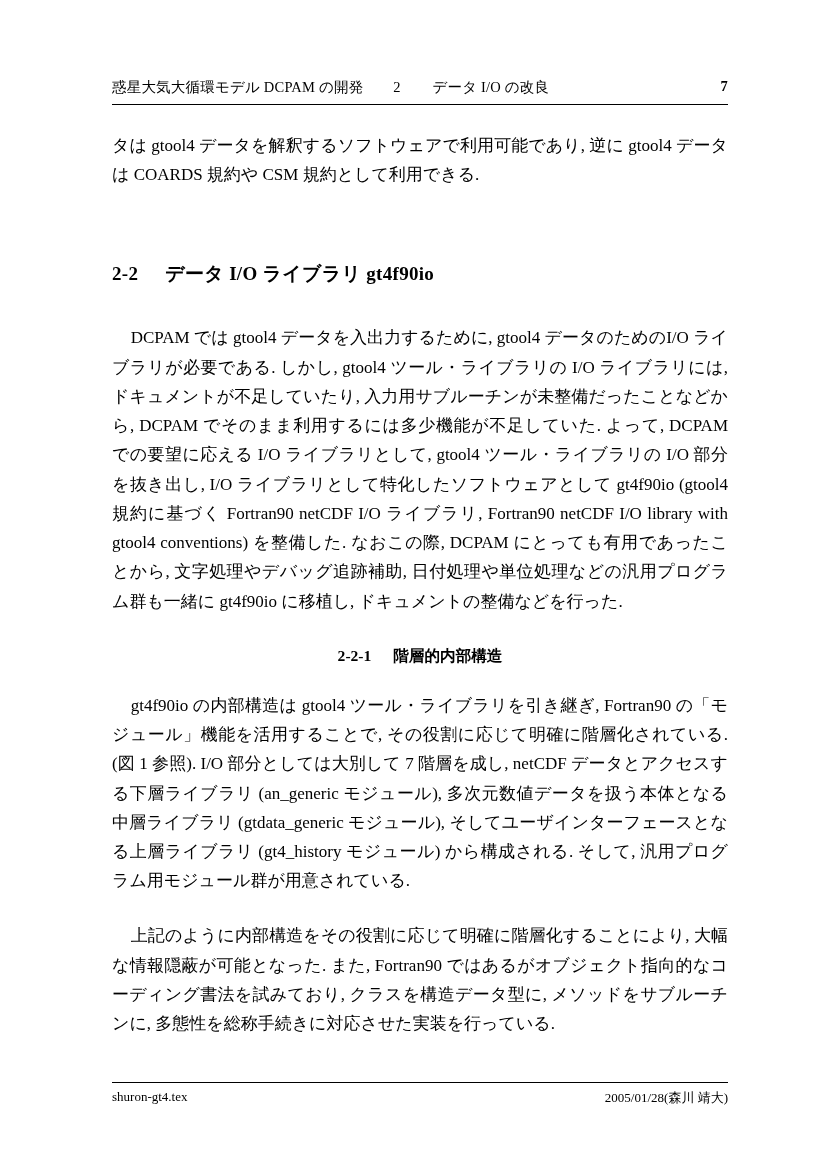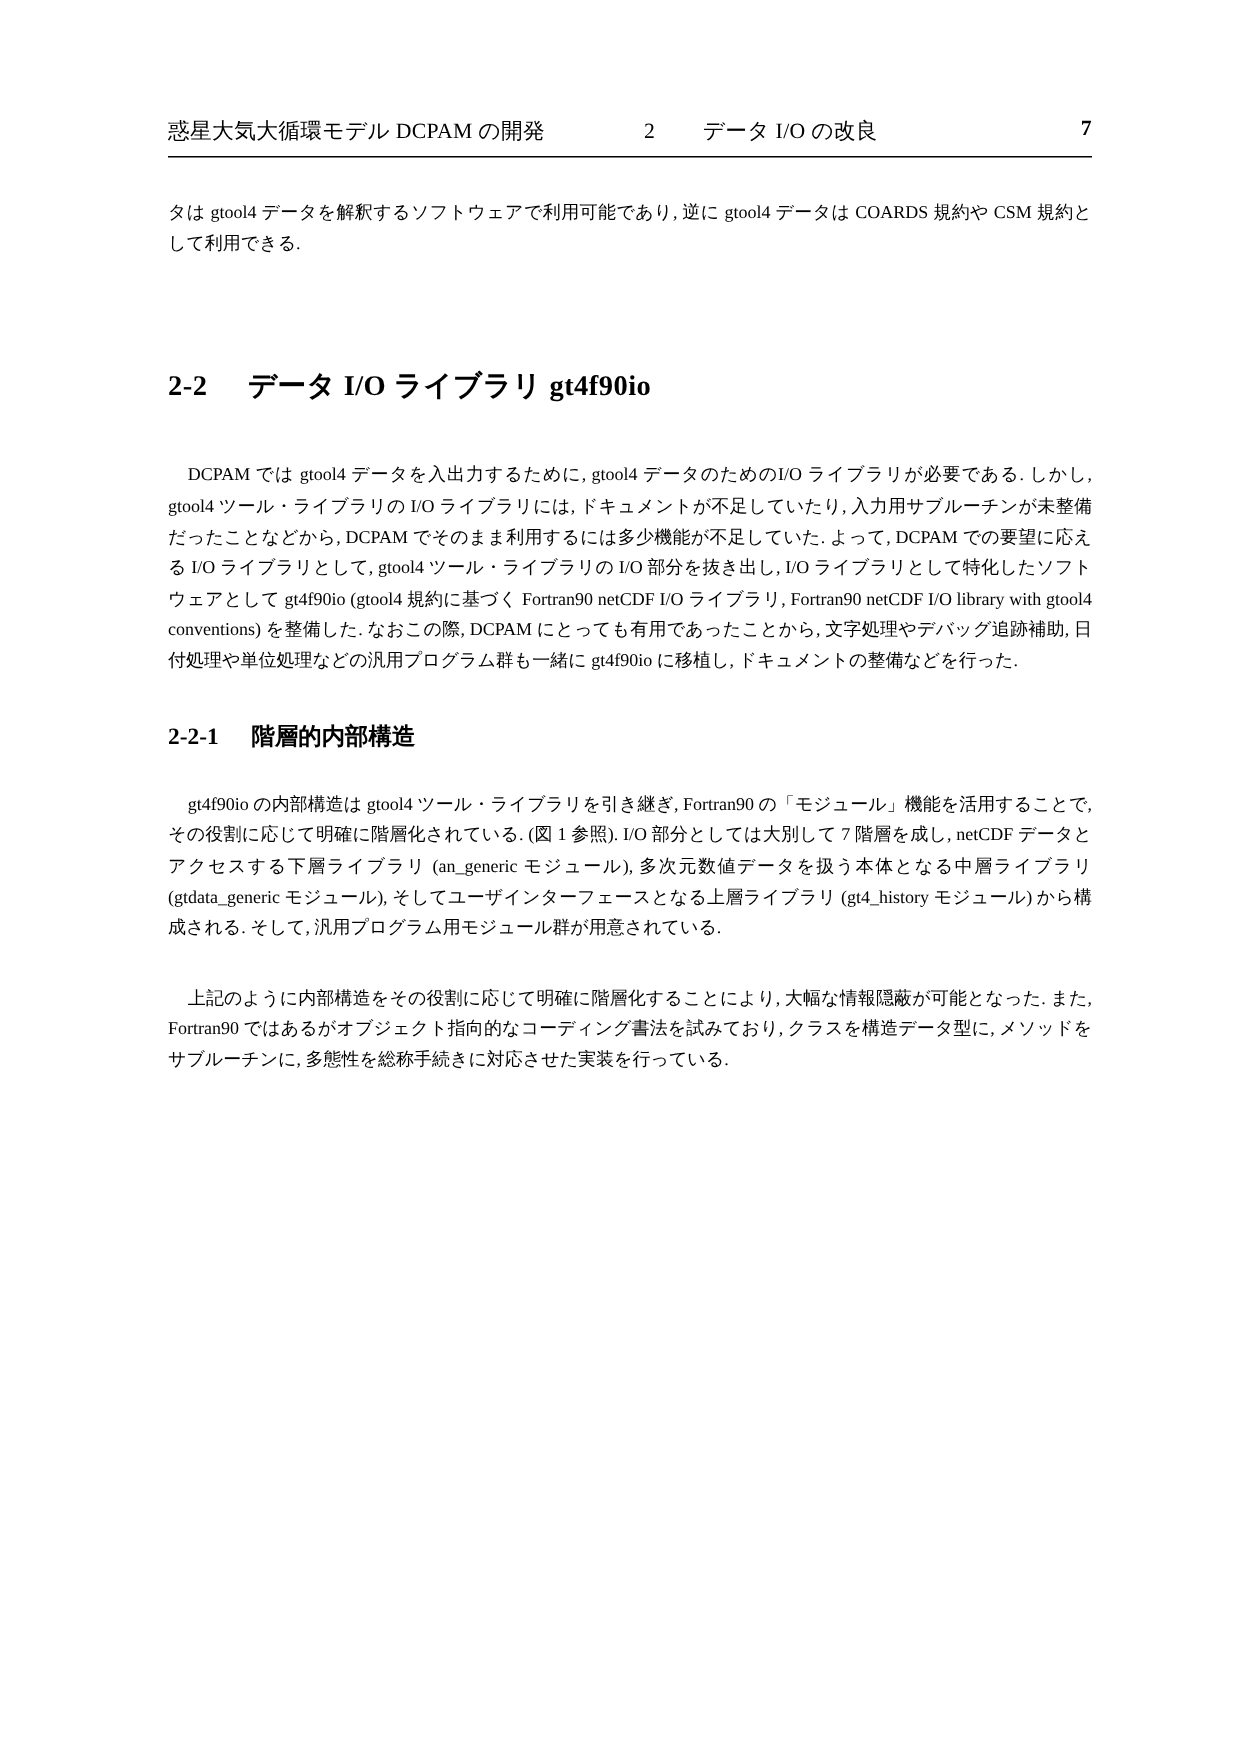--- a/index.html
+++ b/index.html
@@ -28,55 +28,56 @@
     display: flex;
     align-items: flex-start;
     font-size: 14.5px;
     letter-spacing: 0.2px;
     padding-bottom: 7px;
   }
   .rh-left {
     white-space: nowrap;
   }
   .rh-mid {
-    margin-left: 66px;
+    margin-left: 30px;
     white-space: nowrap;
   }
   .rh-spacer { flex: 1 1 auto; }
   .rh-page {
     font-weight: bold;
     white-space: nowrap;
   }
   .head-rule {
     border-bottom: 1.1px solid #000;
     margin-bottom: 26px;
   }
   
   .para {
-    font-size: 12px;
+    font-size: 17px;
     line-height: 1.72;
     text-align: justify;
     text-justify: inter-ideograph;
     margin: 0 0 16px 0;
   }
   .para.indent { text-indent: 1.1em; }
   .gap-lg { height: 26px; }
   .gap-sm { height: 10px; }
 
   h2.section {
     font-size: 19px;
     font-weight: bold;
     margin: 30px 0 26px 0;
     letter-spacing: 0.3px;
   }
   h2.section .num { margin-right: 22px; }
   h3.subsection {
     font-size: 15.6px;
     font-weight: bold;
     margin: 30px 0 24px 0;
+    text-align: center;
   }
   h3.subsection .num { margin-right: 18px; }
 
   
   .footer-wrap {
     position: absolute;
     left: 112px;
     right: 98px;
     bottom: 62px;
   }
@@ -127,14 +128,21 @@
     <span class="num">2-2-1</span>
     <span>階層的内部構造</span>
   </h3>
 
   <p class="para indent">gt4f90io の内部構造は gtool4 ツール・ライブラリを引き継ぎ, Fortran90 の「モジュール」機能を活用することで, その役割に応じて明確に階層化されている. (図 1 参照). I/O 部分としては大別して 7 階層を成し, netCDF データとアクセスする下層ライブラリ (an_generic モジュール), 多次元数値データを扱う本体となる中層ライブラリ (gtdata_generic モジュール), そしてユーザインターフェースとなる上層ライブラリ (gt4_history モジュール) から構成される. そして, 汎用プログラム用モジュール群が用意されている.</p>
 
   <div class="gap-sm"></div>
 
   <p class="para indent">上記のように内部構造をその役割に応じて明確に階層化することにより, 大幅な情報隠蔽が可能となった. また, Fortran90 ではあるがオブジェクト指向的なコーディング書法を試みており, クラスを構造データ型に, メソッドをサブルーチンに, 多態性を総称手続きに対応させた実装を行っている.</p>
 
+  <div class="footer-wrap">
+    <div class="foot-rule"></div>
+    <div class="footer-row">
+      <span class="footer-left">shuron-gt4.tex</span>
+      <span class="footer-right">2005/01/28(森川 靖大)</span>
+    </div>
+  </div>
 
 </div>
 
 </body></html>

